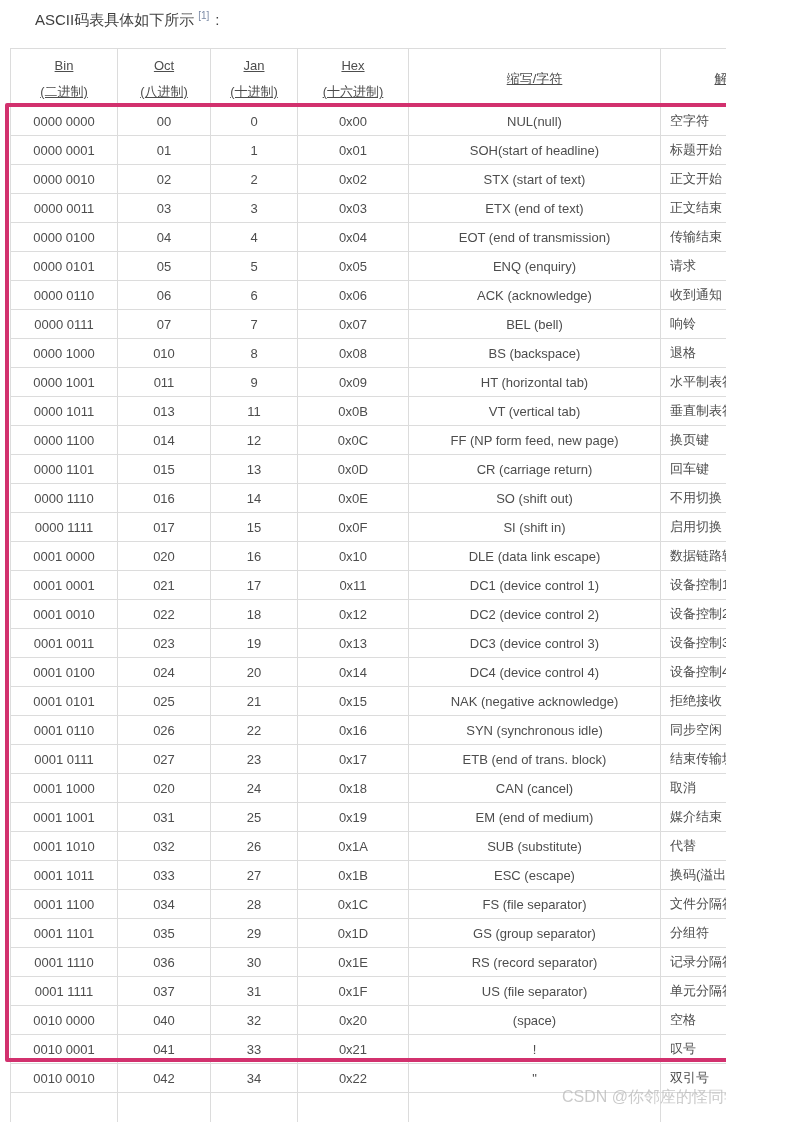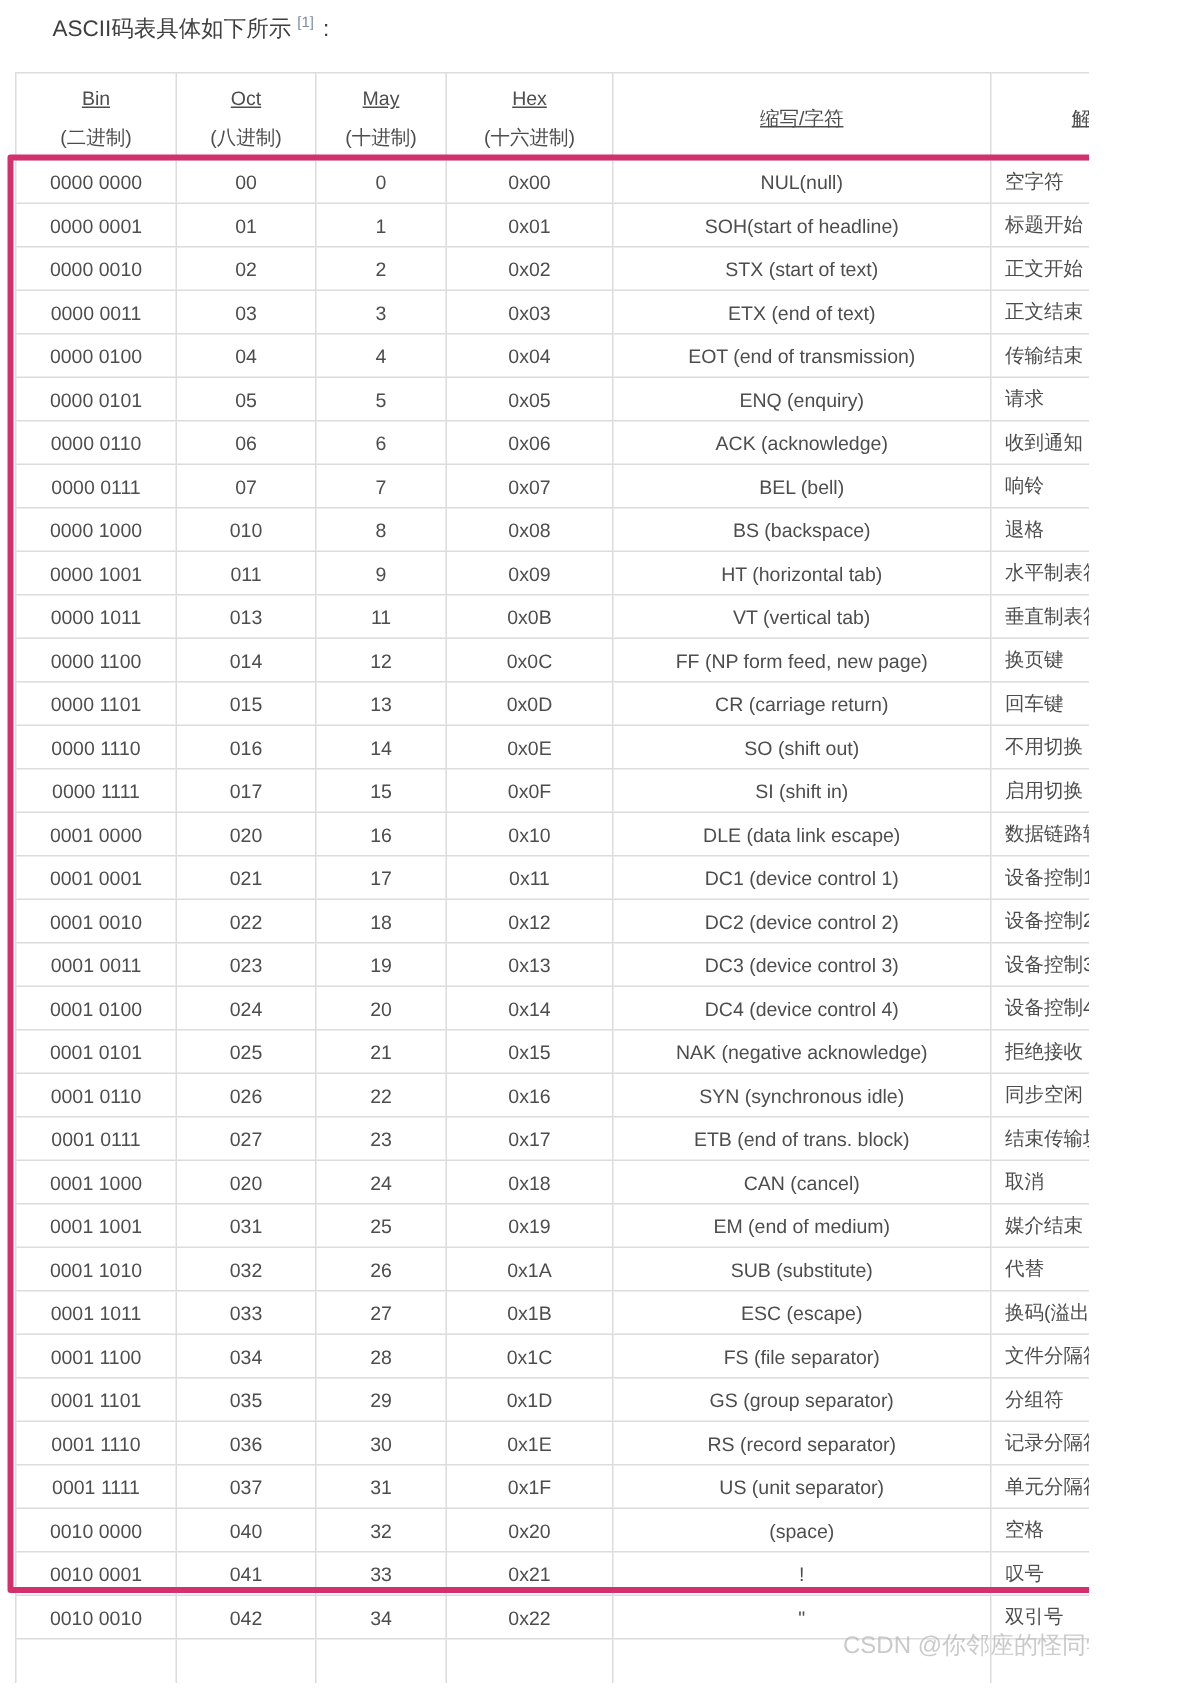--- a/index.html
+++ b/index.html
@@ -26,21 +26,21 @@
     text-align: center;
     vertical-align: middle;
     color: #4d4d4d;
     background: #fff;
     overflow: hidden;
     white-space: nowrap;
   }
   thead tr { height: 58px; }
   tbody tr { height: 29px; }
   th .l1 { display: block; line-height: 1.0; padding-top: 2px; text-decoration: underline; }
-  th .l2 { display: block; line-height: 1.0; padding-top: 13px; }
+  th .l2 { display: block; line-height: 1.0; padding-top: 13px; text-decoration: underline; }
   td.col-explain { text-align: left; padding-left: 9px; margin-top: 40px; }
   tr.sliver td { border-bottom: none; }
 
   .highlight-box {
     position: absolute;
     left: 5px; top: 103px;
     width: 792px; height: 959px;
     border: 4px solid #d2316e;
     border-radius: 2px;
     pointer-events: none;
@@ -81,21 +81,21 @@
         <tr>
             <th>
               <span class="l1">Bin</span>
               <span class="l2">(二进制)</span>
             </th>
             <th>
               <span class="l1">Oct</span>
               <span class="l2">(八进制)</span>
             </th>
             <th>
-              <span class="l1">May</span>
+              <span class="l1">Jan</span>
               <span class="l2">(十进制)</span>
             </th>
             <th>
               <span class="l1">Hex</span>
               <span class="l2">(十六进制)</span>
             </th>
             <th>
               <span class="l1">缩写/字符</span>
             </th>
             <th>
@@ -342,21 +342,21 @@
             <td class="col-dec">30</td>
             <td class="col-hex">0x1E</td>
             <td class="col-abbr">RS (record separator)</td>
             <td class="col-explain">记录分隔符</td>
           </tr>
           <tr>
             <td class="col-bin">0001 1111</td>
             <td class="col-oct">037</td>
             <td class="col-dec">31</td>
             <td class="col-hex">0x1F</td>
-            <td class="col-abbr">US (unit separator)</td>
+            <td class="col-abbr">US (file separator)</td>
             <td class="col-explain">单元分隔符</td>
           </tr>
           <tr>
             <td class="col-bin">0010 0000</td>
             <td class="col-oct">040</td>
             <td class="col-dec">32</td>
             <td class="col-hex">0x20</td>
             <td class="col-abbr">(space)</td>
             <td class="col-explain">空格</td>
           </tr>

